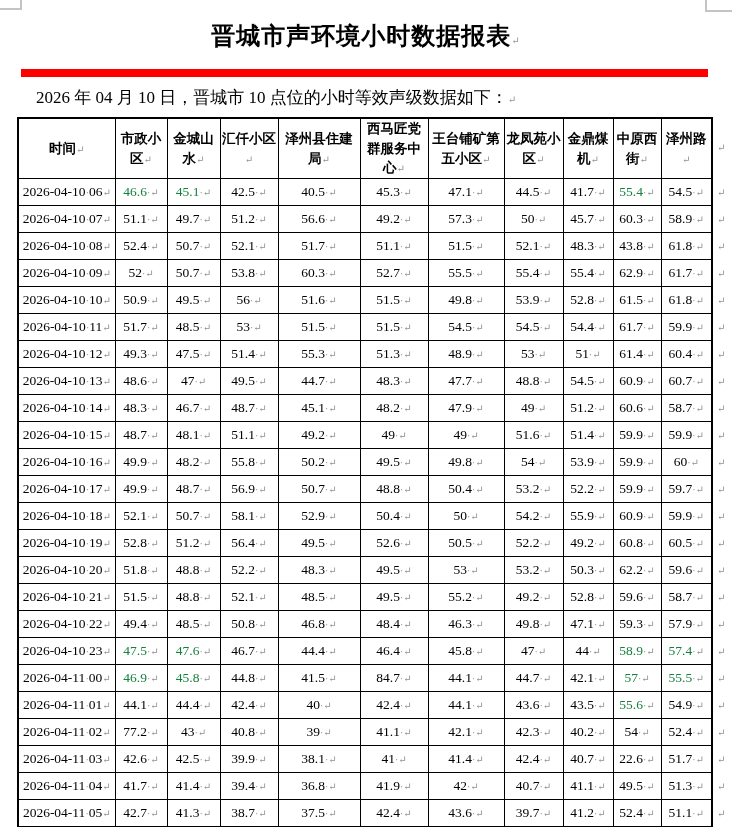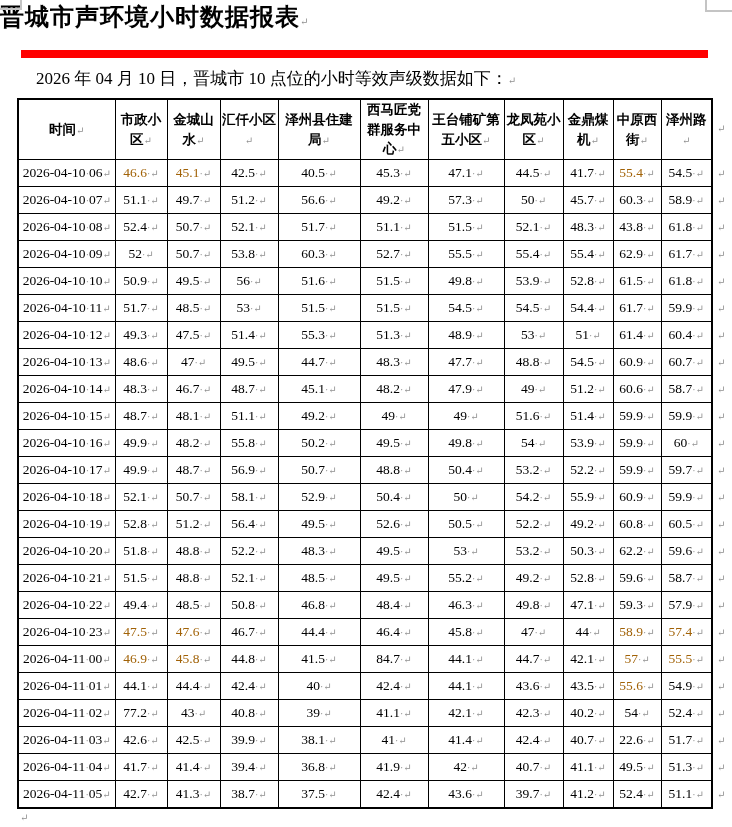--- a/index.html
+++ b/index.html
@@ -8,36 +8,36 @@
     background:#ffffff; color:#000;
     font-family:"Liberation Serif","DejaVu Serif",serif;
   }
   .corner { position:absolute; top:0; }
   .corner-tl { left:0; width:20px; height:8px;
     border-right:2px solid #c4c4c4; border-bottom:2px solid #c4c4c4; }
   .corner-tr { left:705px; width:27px; height:10px;
     border-left:2px solid #c4c4c4; border-bottom:2px solid #c4c4c4; }
 
   .title {
-    padding-top:1px; text-align:left;
+    padding-top:20px; text-align:center;
     font-size:24px; font-weight:bold; letter-spacing:1px; line-height:32px;
   }
   .red-bar { width:687px; height:8px; margin:12px 0 0 21px; }
   .subtitle { margin:9px 7px 0 36px; font-size:17px; line-height:23px; }
 
   .table-zone { position:relative; margin:6px 0 0 17px; width:715px; }
   table { border-collapse:collapse; table-layout:fixed; border:2px solid #000; }
   th, td {
     border:1px solid #000; text-align:center; vertical-align:middle;
     padding:0 1px; overflow:hidden; white-space:normal;
   }
   th { height:59px; font-size:13.5px; font-weight:bold; line-height:1.45; }
   td { height:26px; font-size:13.5px; white-space:nowrap; }
   .mark { color:#8f8f8f; font-size:10px; font-weight:normal; }
-  .red-val { color:#a16207; }
+  .red-val { color:#15803d; }
   .row-end-marks { position:absolute; left:700px; top:0; width:16px; }
   .row-end-marks .slot { display:block; text-align:left; }
   .after-mark { margin:3px 0 0 20px; }
 </style>
 </head>
 <body>
 
 <div class="corner corner-tl"></div>
 <div class="corner corner-tr"></div>
 

